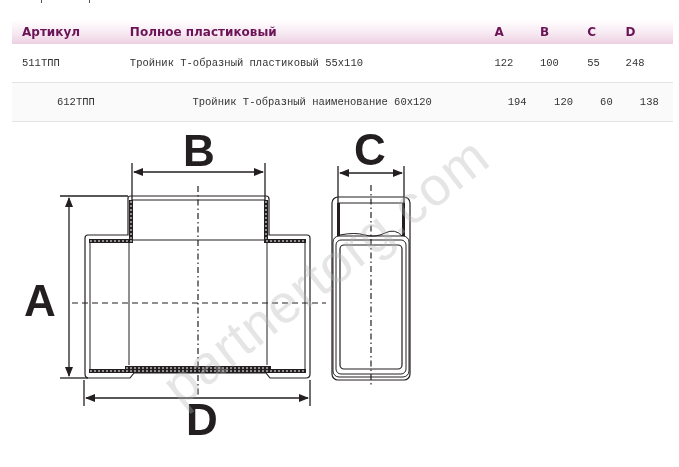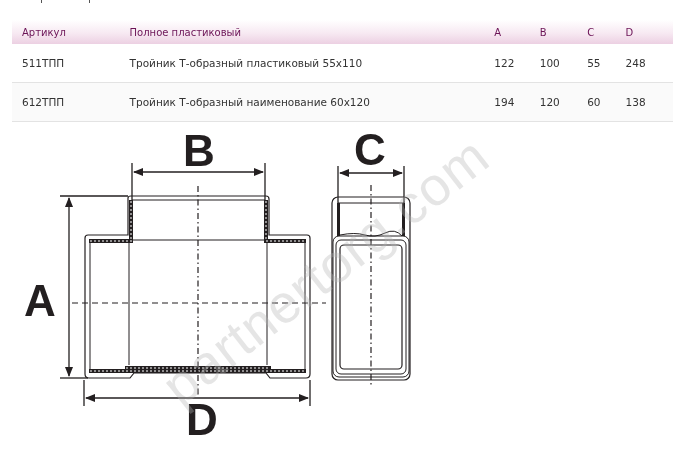--- a/index.html
+++ b/index.html
@@ -1,23 +1,23 @@
 <!DOCTYPE html>
 <html><head>
   <meta charset="utf-8">
   <style>
     html, body { margin:0; padding:0; background:#ffffff; }
     body { width:679px; height:467px; position:relative; overflow:hidden; font-family:"DejaVu Sans", sans-serif; }
     .topcut { position:absolute; left:0; top:0; width:679px; height:6px; }
     .topcut span { position:absolute; top:-3px; width:1px; height:6px; background:#555; }
     table.spec { position:absolute; left:12px; top:20px; width:661px; border-collapse:collapse; font-size:10.5px; color:#333; }
-    table.spec th { height:24px; text-align:left; font-weight:normal; font-size:10px; color:#6b1356;
+    table.spec th { height:24px; text-align:left; font-weight:bold; font-size:12px; color:#6b1356;
       background:linear-gradient(to bottom, #ffffff 0%, #f7e9f2 55%, #ecd0e2 100%); padding:0; }
-    table.spec td { height:38px; padding:0; border-bottom:1px solid #e3e3e3; }
-    table.spec tr.alt td { background:#fafafa; }
+    table.spec td { height:38px; padding:0; border-bottom:1px solid #e3e3e3;font-family:Liberation Mono, monospace; }
+    table.spec tr.alt td { background:#fafafa;text-align:center; }
     .c1 { padding-left:10px !important; width:109px; }
     .c2 { width:371px; }
     .c3 { width:46px; }
     .c4 { width:48px; }
     .c5 { width:39px; }
     .c6 { width:48px; }
     .diagram { position:absolute; left:0; top:118px; width:679px; height:349px; }
     .dim-label { position:absolute; font-family:"Liberation Sans", sans-serif; font-weight:bold; color:#231f20; font-size:44px; line-height:1; }
     .watermark { position:absolute; left:150px; top:250px; font-family:"Liberation Sans", sans-serif; font-size:54px; color:rgba(180,180,180,0.35);
       transform:rotate(-38deg); transform-origin:left top; white-space:nowrap; letter-spacing:1px; }

